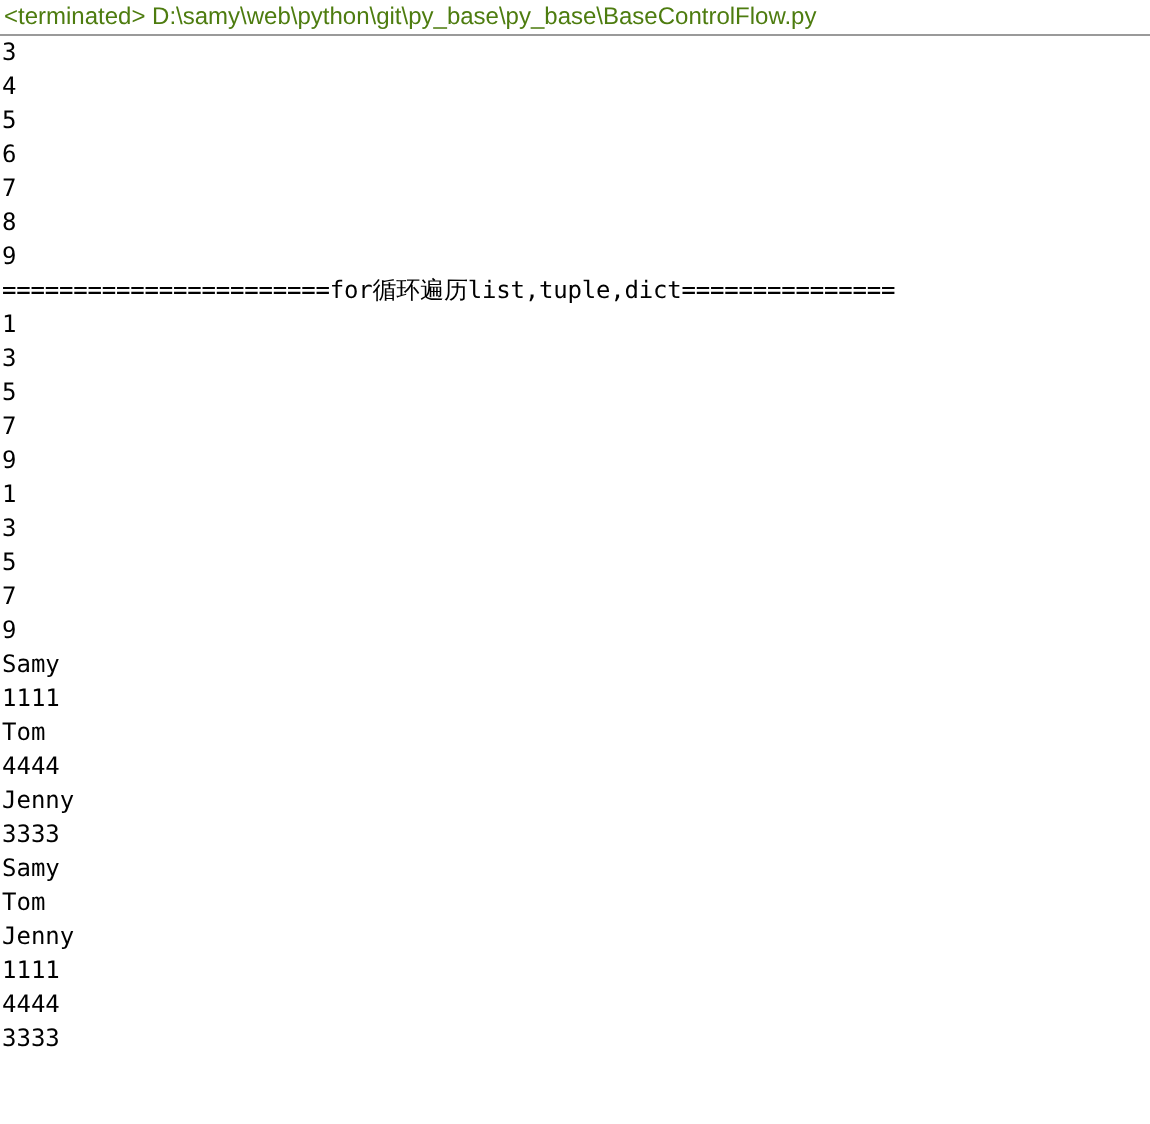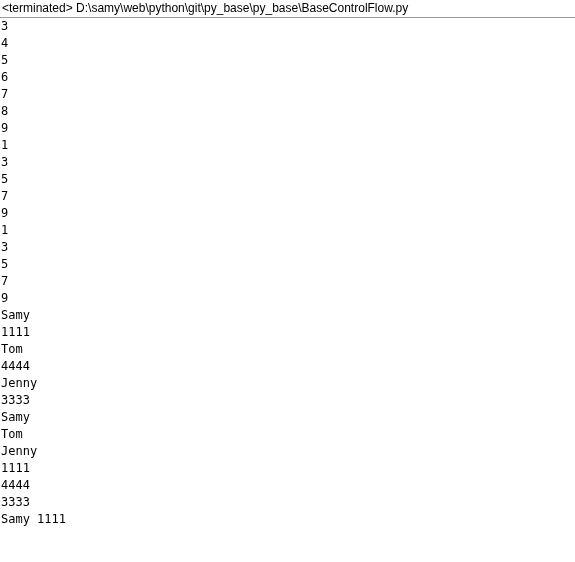--- a/index.html
+++ b/index.html
@@ -30,21 +30,21 @@
     background: #ffffff;
     box-sizing: border-box;
   }
   #console-header-label {
     position: absolute;
     left: 2px;
     top: 1px;
     font-family: "Liberation Sans", sans-serif;
     font-size: 12px;
     line-height: 15px;
-    color: #000000;
+    color: #4d7c0f;
     white-space: pre;
     letter-spacing: 0px;
   }
   #console-header-divider {
     position: absolute;
     left: 0px;
     top: 17px;
     width: 575px;
     height: 1px;
     background: #9a9a9a;
@@ -83,20 +83,21 @@
   </div>
 
   <div id="console-output">
       <div class="console-line">3</div>
       <div class="console-line">4</div>
       <div class="console-line">5</div>
       <div class="console-line">6</div>
       <div class="console-line">7</div>
       <div class="console-line">8</div>
       <div class="console-line">9</div>
+      <div class="console-line sep">=======================for循环遍历list,tuple,dict===============</div>
       <div class="console-line">1</div>
       <div class="console-line">3</div>
       <div class="console-line">5</div>
       <div class="console-line">7</div>
       <div class="console-line">9</div>
       <div class="console-line">1</div>
       <div class="console-line">3</div>
       <div class="console-line">5</div>
       <div class="console-line">7</div>
       <div class="console-line">9</div>
@@ -105,16 +106,15 @@
       <div class="console-line">Tom</div>
       <div class="console-line">4444</div>
       <div class="console-line">Jenny</div>
       <div class="console-line">3333</div>
       <div class="console-line">Samy</div>
       <div class="console-line">Tom</div>
       <div class="console-line">Jenny</div>
       <div class="console-line">1111</div>
       <div class="console-line">4444</div>
       <div class="console-line">3333</div>
-      <div class="console-line">Samy 1111</div>
     </div>
 
 </div>
 
 </body></html>

